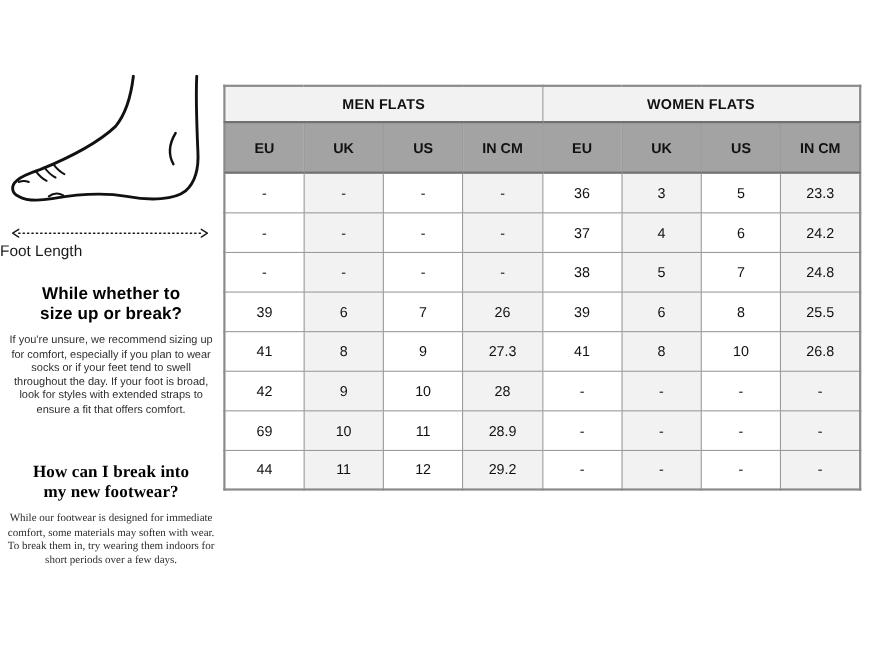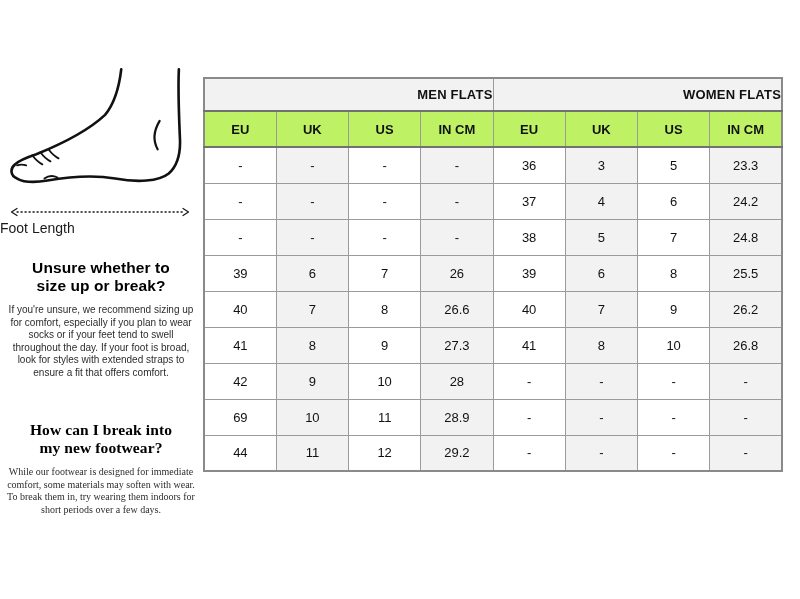--- a/index.html
+++ b/index.html
@@ -18,22 +18,22 @@
   .sec2 { top:421px;font-family:Liberation Serif, serif; }
   .sec h3 { font-size:15.5px; font-weight:bold; line-height:18px; color:#000; letter-spacing:.1px; }
   .sec p  { margin-top:9px; font-size:10px; line-height:12.6px; color:#2d2d2d; }
 
   
   table.size { position:absolute; left:203px; top:77px; width:580px;
                border-collapse:collapse; table-layout:fixed;
                border:2px solid #8a8a8a; }
   table.size th, table.size td { border:1px solid #9b9b9b; text-align:center; vertical-align:middle; }
   table.size th.group { height:33px; background:#f2f2f2; font-size:13px; font-weight:600;
-                        border-bottom:2px solid #717171; letter-spacing:.2px;text-align:right; }
-  table.size th.colh  { height:36px; background:#bef264; font-size:13px; font-weight:600;
+                        border-bottom:2px solid #717171; letter-spacing:.2px; }
+  table.size th.colh  { height:46px; background:#a3a3a3; font-size:13px; font-weight:600;
                         border-bottom:2px solid #717171; }
   table.size td { height:36px; font-size:13px; font-weight:400; background:#ffffff; }
   table.size td.alt { background:#f2f2f2; }
 </style>
 </head>
 <body>
 
 <div class="canvas">
 
   <div class="left-panel">
@@ -55,21 +55,21 @@
     <svg class="measure" viewBox="0 0 184 12" fill="none" stroke="#1a1a1a" stroke-width="1.3" stroke-linecap="round" stroke-linejoin="round">
       <line x1="9" y1="6" x2="175" y2="6" stroke-dasharray="1.2 2.8"></line>
       <path d="M9,2.5 L3.5,6 L9,9.5"></path>
       <path d="M175,2.5 L180.5,6 L175,9.5"></path>
     </svg>
 
     <div class="foot-label">Foot Length</div>
 
     <div class="sec sec1">
       <h3>
-        <span>Unsure whether to</span><br>
+        <span>While whether to</span><br>
         <span>size up or break?</span>
       </h3>
       <p>If you're unsure, we recommend sizing up for comfort, especially if you plan to wear socks or if your feet tend to swell throughout the day. If your foot is broad, look for styles with extended straps to ensure a fit that offers comfort.</p>
     </div>
 
     <div class="sec sec2">
       <h3>
         <span>How can I break into</span><br>
         <span>my new footwear?</span>
       </h3>
@@ -129,30 +129,20 @@
           <td>39</td>
           <td class="alt">6</td>
           <td>7</td>
           <td class="alt">26</td>
           <td>39</td>
           <td class="alt">6</td>
           <td>8</td>
           <td class="alt">25.5</td>
         </tr>
         <tr>
-          <td>40</td>
-          <td class="alt">7</td>
-          <td>8</td>
-          <td class="alt">26.6</td>
-          <td>40</td>
-          <td class="alt">7</td>
-          <td>9</td>
-          <td class="alt">26.2</td>
-        </tr>
-        <tr>
           <td>41</td>
           <td class="alt">8</td>
           <td>9</td>
           <td class="alt">27.3</td>
           <td>41</td>
           <td class="alt">8</td>
           <td>10</td>
           <td class="alt">26.8</td>
         </tr>
         <tr>

